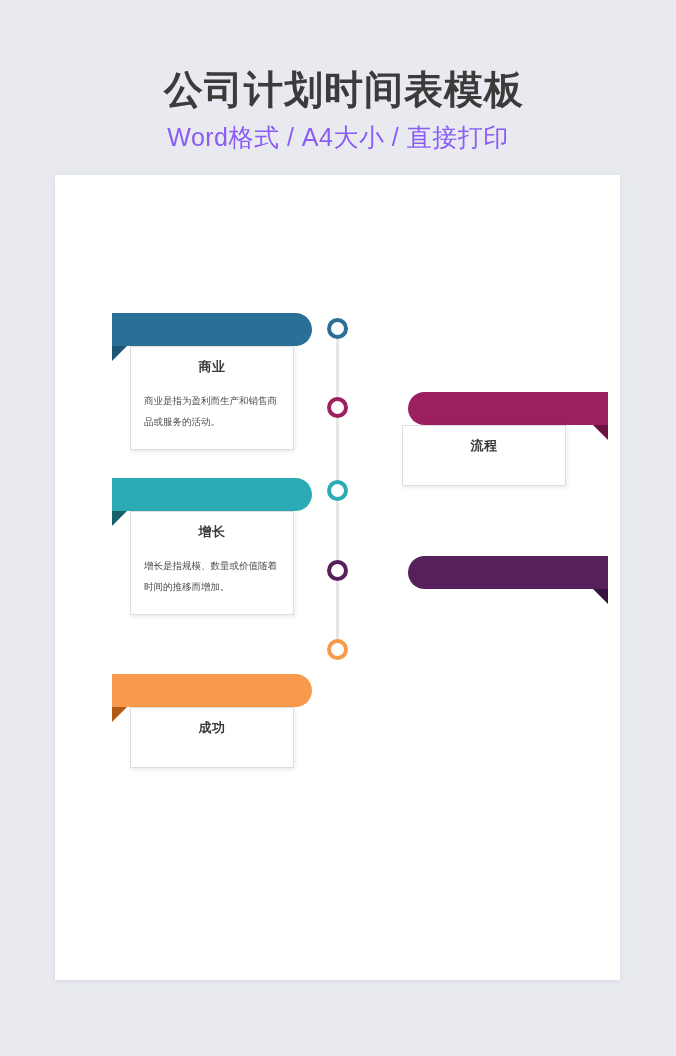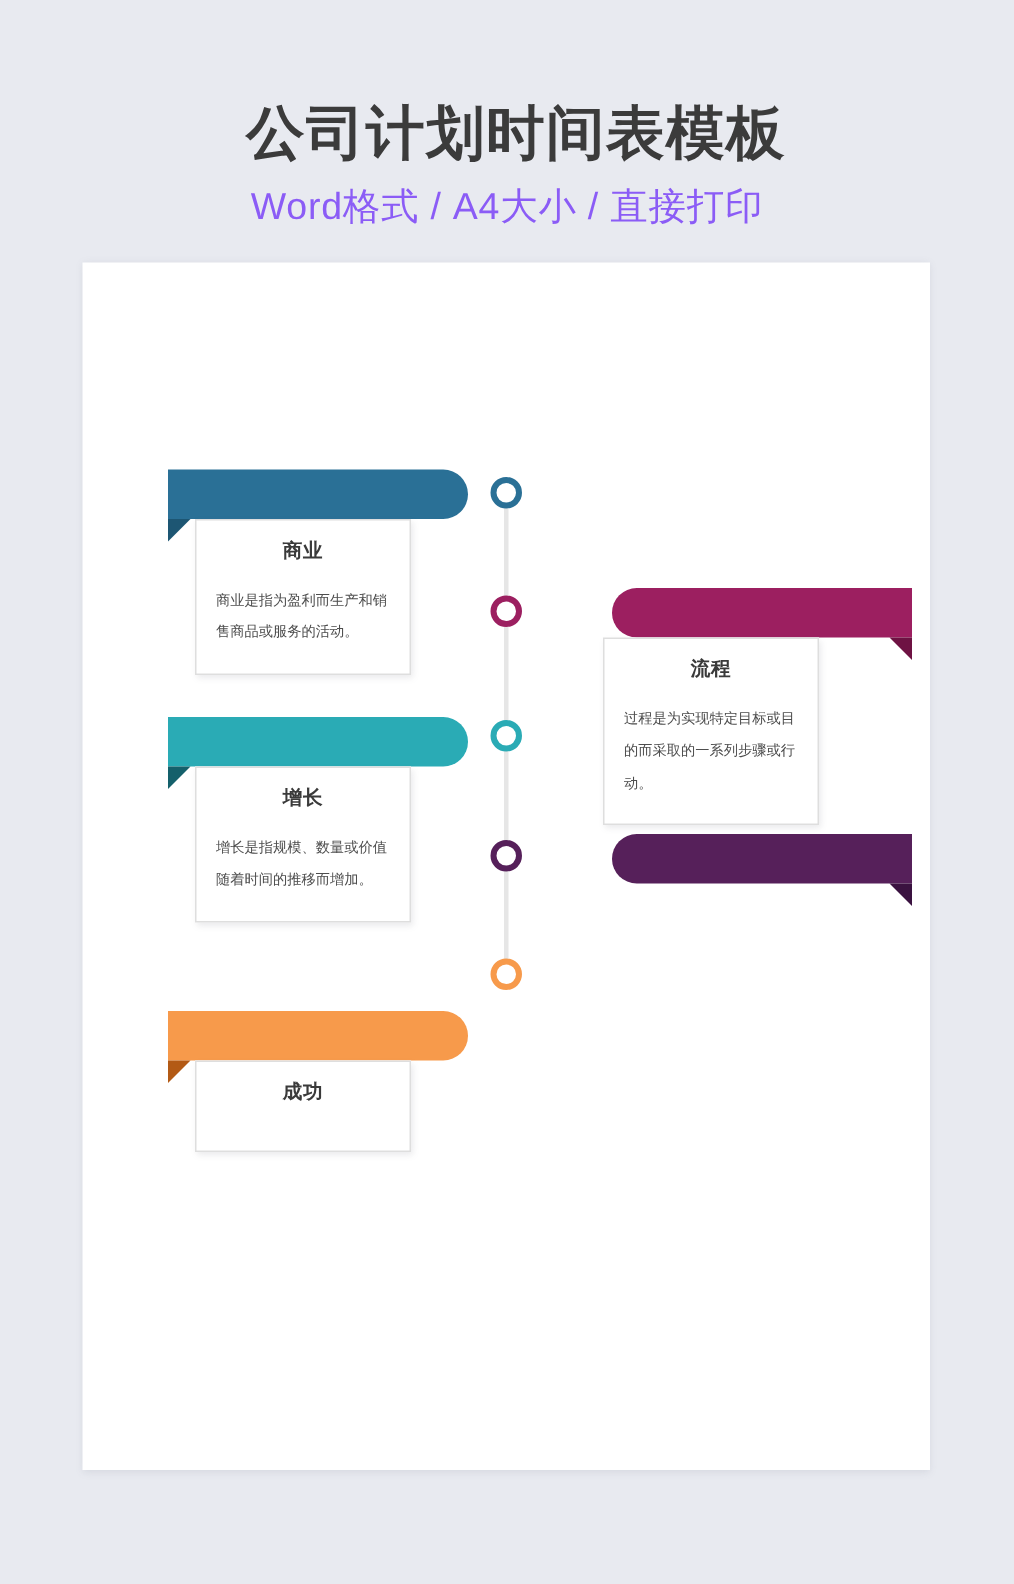--- a/index.html
+++ b/index.html
@@ -67,21 +67,21 @@
     width:0; height:0;
   }
   .item.left  .fold { left:0;    border-left:15px solid transparent;  border-right:0; border-top:15px solid; }
   .item.right .fold { right:0;   border-right:15px solid transparent; border-left:0;  border-top:15px solid; }
   .item.left  .fold { border-left:0; border-right:15px solid transparent; }
   .item.right .fold { border-right:0; border-left:15px solid transparent; }
 
   
   .card {
     position:relative;
-    width:144px;
+    width:164px;
     background:#ffffff;
     border:1px solid #dedede;
     box-shadow:1px 2px 4px rgba(130,130,140,0.16);
     padding:12px 13px 16px 13px;
     z-index:3;
   }
   .item.left  .card { margin-left:18px; }
   .item.right .card { margin-left:24px; }
 
   .card-title {
@@ -124,21 +124,20 @@
           <div class="card-title">商业</div>
           <div class="card-text">商业是指为盈利而生产和销售商品或服务的活动。</div>
         </div>
       </div>
       <div class="item right" style="top: 392px;">
         <div class="ribbon" style="background: rgb(156, 31, 96);">
           <div class="fold" style="border-top-color: rgb(110, 18, 67);"></div>
         </div>
         <div class="card">
           <div class="card-title">流程</div>
-          <div class="card-text">过程是为实现特定目标或目的而采取的一系列步骤或行动。</div>
         </div>
       </div>
       <div class="item left" style="top: 478px;">
         <div class="ribbon" style="background: rgb(42, 171, 181);">
           <div class="fold" style="border-top-color: rgb(20, 96, 107);"></div>
         </div>
         <div class="card">
           <div class="card-title">增长</div>
           <div class="card-text">增长是指规模、数量或价值随着时间的推移而增加。</div>
         </div>

